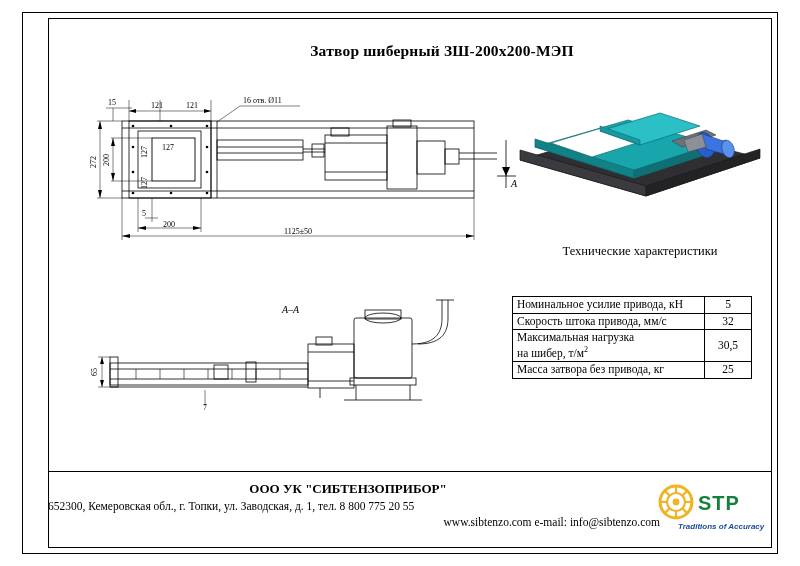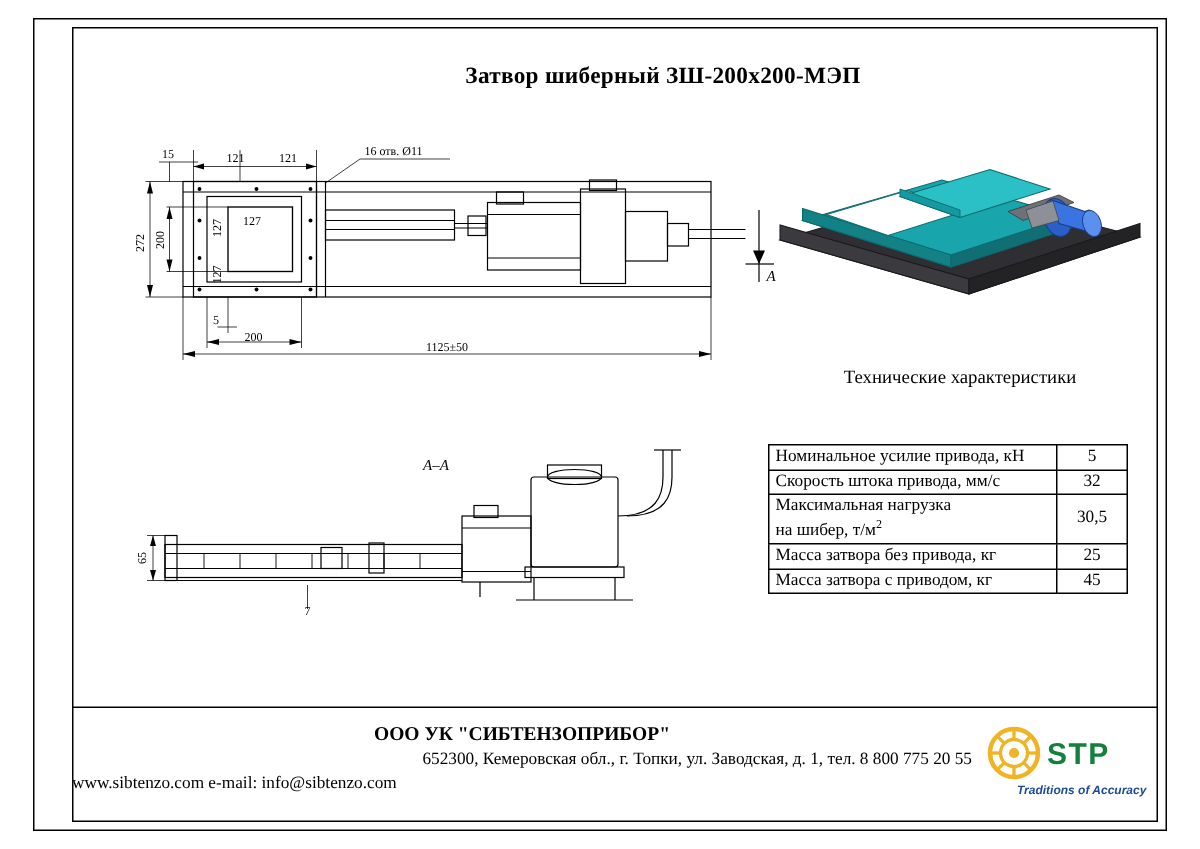--- a/index.html
+++ b/index.html
@@ -98,29 +98,29 @@
     width: 600px;
     text-align: center;
     font-size: 13px;
     font-weight: bold;
   }
   .addr {
     position: absolute;
     left: 0;
     top: 28px;
     width: 600px;
-    text-align: right;
+    text-align: left;
     font-size: 11.5px;
   }
   .web {
     position: absolute;
-    left: 0;
+    left: 12px;
     top: 44px;
     width: 600px;
-    text-align: left;
+    text-align: right;
     font-size: 11.5px;
   }
   .logo-wrap {
     position: absolute;
     left: 608px;
     top: 8px;
     width: 116px;
     height: 58px;
   }
   .logo-stp {
@@ -390,24 +390,20 @@
         <td>
           <span>Максимальная нагрузка</span><br>
           <span>на шибер, т/м</span><sup class="sup">2</sup>
         </td>
         <td class="val">30,5</td>
       </tr>
       <tr>
         <td>Масса затвора без привода, кг</td>
         <td class="val">25</td>
       </tr>
-      <tr>
-        <td>Масса затвора с приводом, кг</td>
-        <td class="val">45</td>
-      </tr>
     </tbody>
   </table>
 
   <div class="titleblock">
     <div class="company">ООО УК "СИБТЕНЗОПРИБОР"</div>
     <div class="addr">652300, Кемеровская обл., г. Топки, ул. Заводская, д. 1, тел. 8 800 775 20 55</div>
     <div class="web">www.sibtenzo.com e-mail: info@sibtenzo.com</div>
 
     <div class="logo-wrap">
       <svg width="116" height="58" viewBox="0 0 116 58">

